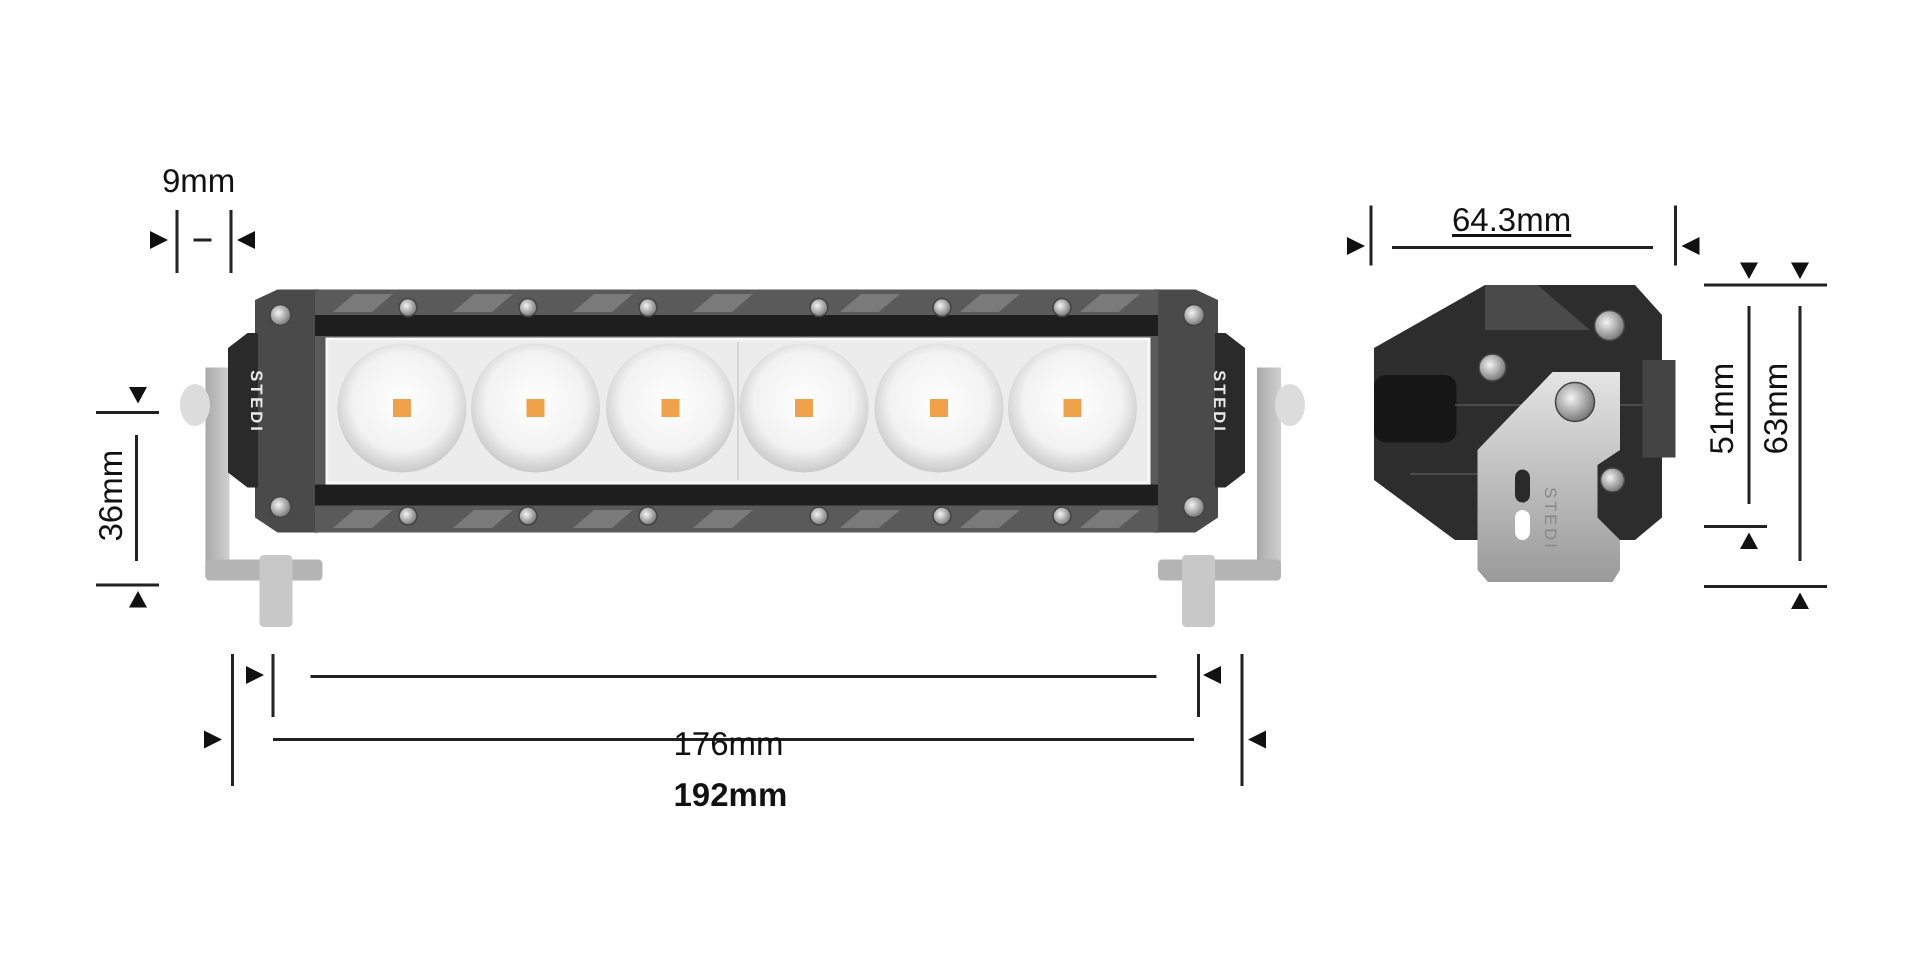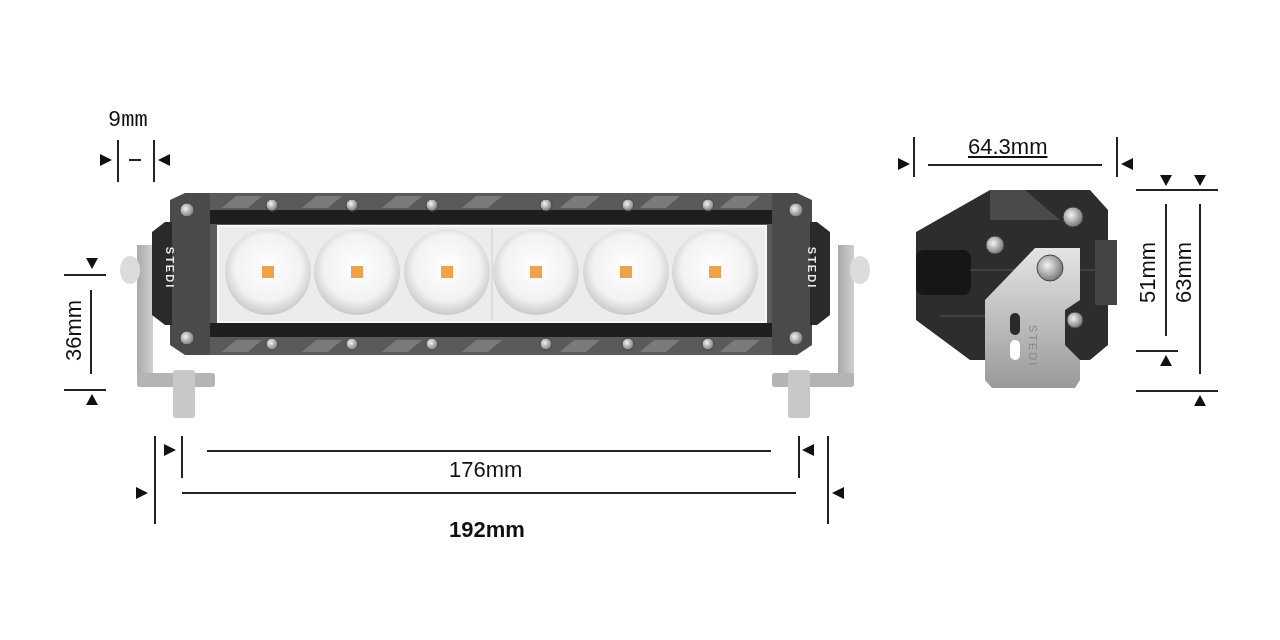--- a/index.html
+++ b/index.html
@@ -11,21 +11,21 @@
             transform:rotate(-90deg); transform-origin:center center; }
   .line-h { position:absolute; height:2px; background:#222; }
   .line-v { position:absolute; width:2px; background:#222; }
   svg { position:absolute; overflow:visible; }
 </style>
 </head>
 <body>
 
 <div>
 
-  <div class="label" style="left:108px;top:108px;font-family:Liberation Mono, monospace;">9mm</div>
+  <div class="label" style="left:108px;top:108px;">9mm</div>
   <div class="line-v" style="left:117px;top:140px;height:42px;"></div>
   <div class="line-v" style="left:153px;top:140px;height:42px;"></div>
   <div class="line-h" style="left:129px;top:159px;width:12px;"></div>
   <svg style="left:100px;top:154px;" width="14" height="12">
       <polygon points="0,0 12,6 0,12" fill="#111"></polygon>
     </svg>
   <svg style="left:158px;top:154px;" width="14" height="12">
       <polygon points="12,0 0,6 12,12" fill="#111"></polygon>
     </svg>
 
@@ -147,21 +147,21 @@
     </svg>
   <svg style="left:802px;top:444px;" width="14" height="12">
       <polygon points="12,0 0,6 12,12" fill="#111"></polygon>
     </svg>
   <svg style="left:136px;top:487px;" width="14" height="12">
       <polygon points="0,0 12,6 0,12" fill="#111"></polygon>
     </svg>
   <svg style="left:832px;top:487px;" width="14" height="12">
       <polygon points="12,0 0,6 12,12" fill="#111"></polygon>
     </svg>
-  <div class="label" style="left:449px;top:457px;">176mm</div>
+  <div class="label" style="left:449px;top:483px;">176mm</div>
   <div class="label" style="left:449px;top:517px;font-weight:bold;">192mm</div>
 </div>
 
 <div>
   <div class="label" style="left:968px;top:134px;text-decoration:underline;">64.3mm</div>
   <div class="line-v" style="left:913px;top:137px;height:40px;"></div>
   <div class="line-v" style="left:1116px;top:137px;height:40px;"></div>
   <div class="line-h" style="left:928px;top:164px;width:174px;"></div>
   <svg style="left:898px;top:158px;" width="14" height="12">
       <polygon points="0,0 12,6 0,12" fill="#111"></polygon>

